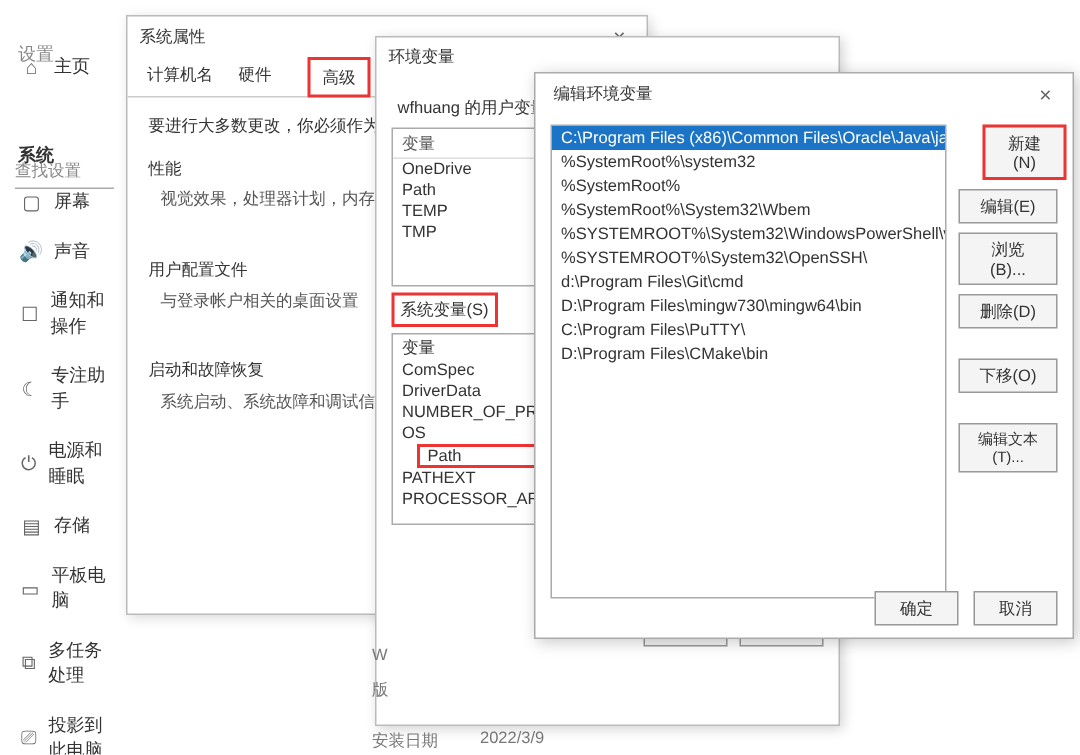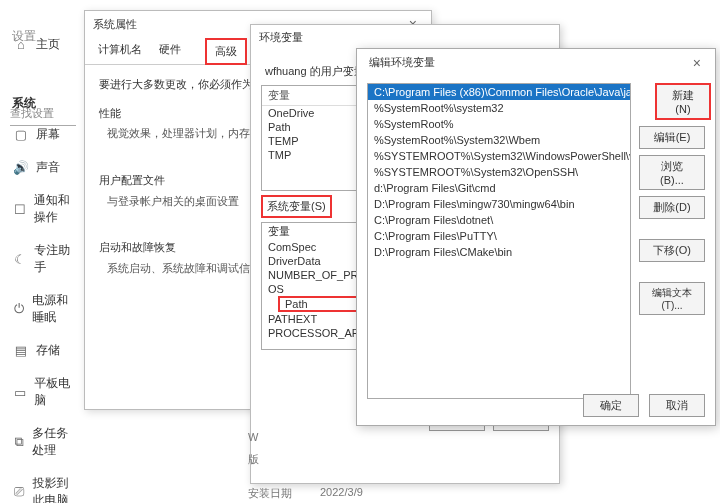--- a/index.html
+++ b/index.html
@@ -155,21 +155,20 @@
   <div class="ep-body">
     <div class="ep-list">
       <div class="ep-item sel">C:\Program Files (x86)\Common Files\Oracle\Java\javapath</div>
       <div class="ep-item">%SystemRoot%\system32</div>
       <div class="ep-item">%SystemRoot%</div>
       <div class="ep-item">%SystemRoot%\System32\Wbem</div>
       <div class="ep-item">%SYSTEMROOT%\System32\WindowsPowerShell\v1.0\</div>
       <div class="ep-item">%SYSTEMROOT%\System32\OpenSSH\</div>
       <div class="ep-item">d:\Program Files\Git\cmd</div>
       <div class="ep-item">D:\Program Files\mingw730\mingw64\bin</div>
-      <div class="ep-item">C:\Program Files\dotnet\</div>
       <div class="ep-item">C:\Program Files\PuTTY\</div>
       <div class="ep-item">D:\Program Files\CMake\bin</div>
     </div>
     <div class="ep-btncol">
       <div class="btn hl-red">新建(N)</div>
       <div class="btn">编辑(E)</div>
       <div class="btn">浏览(B)...</div>
       <div class="btn">删除(D)</div>
       <div class="spacer"></div>
       <div class="btn">下移(O)</div>

